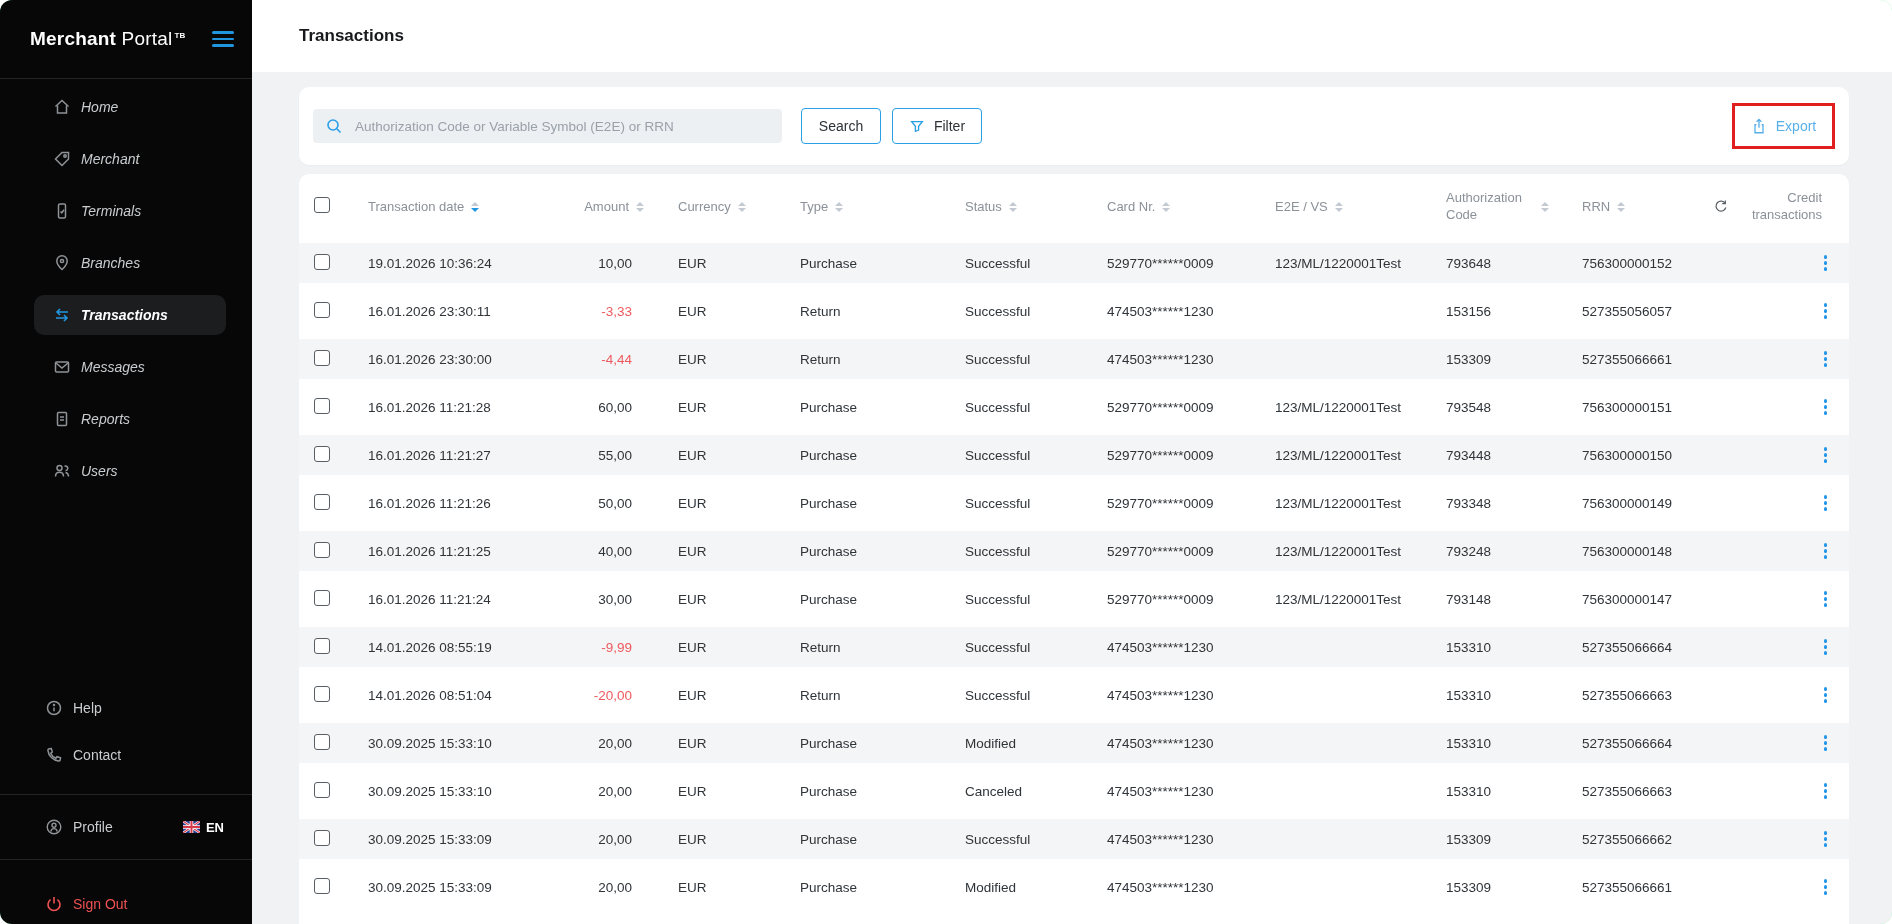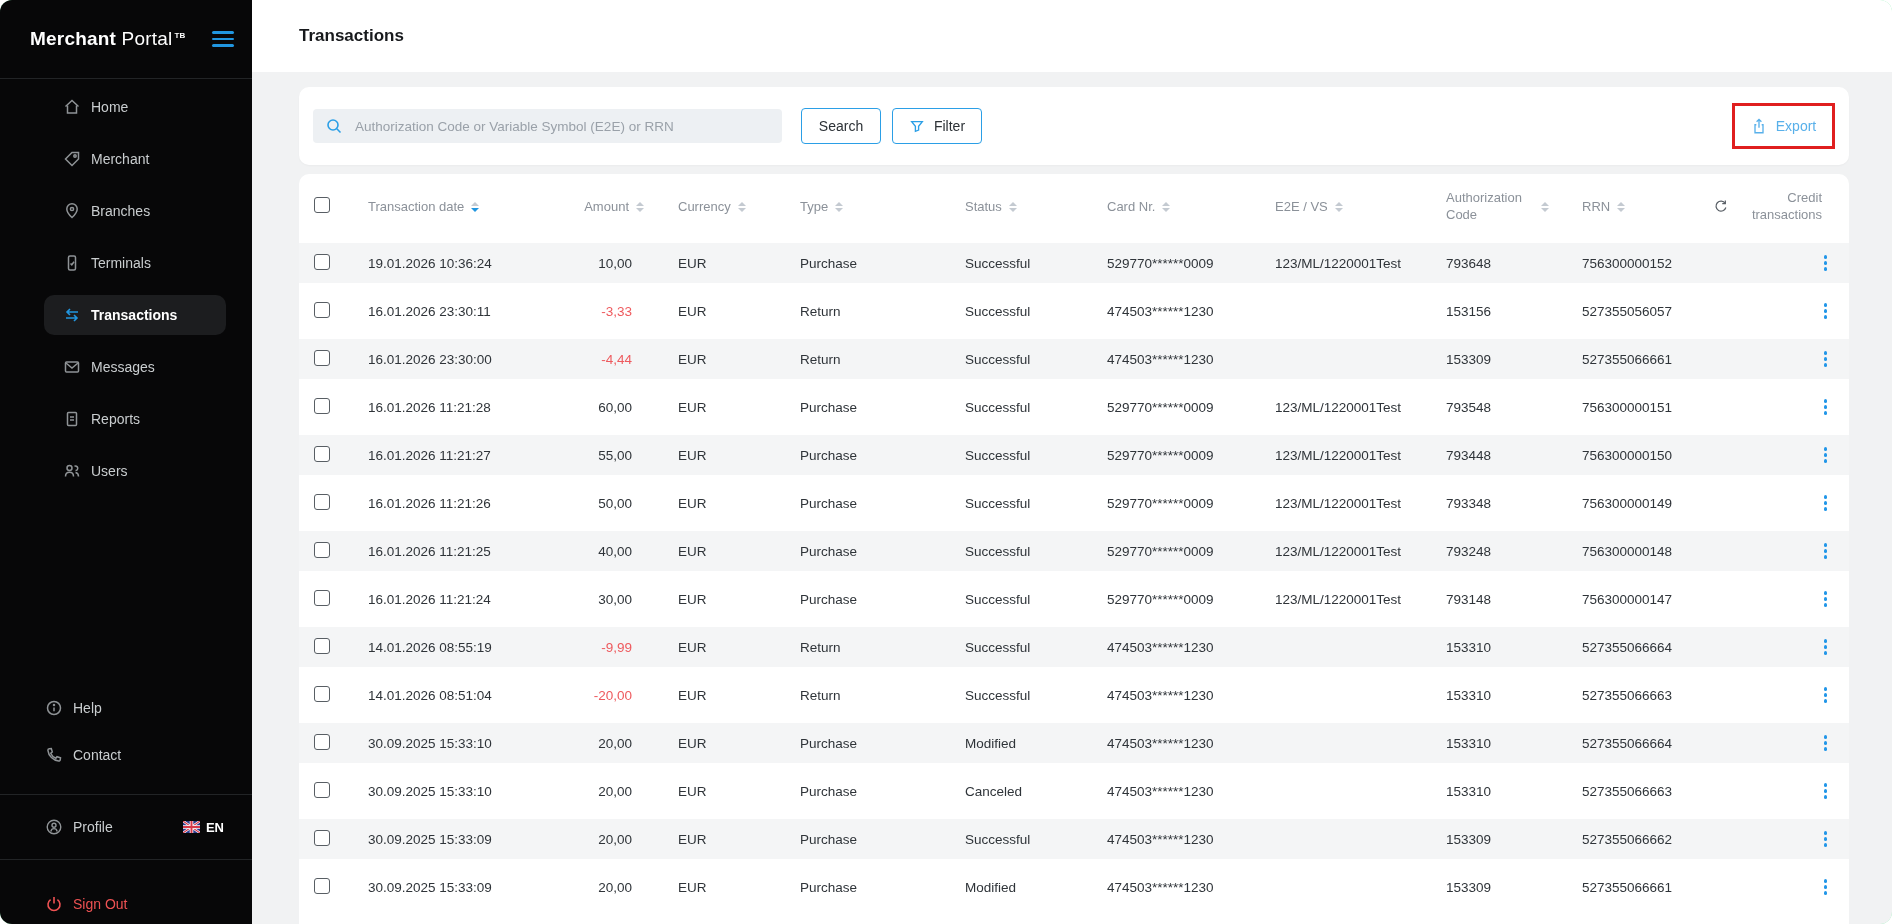--- a/index.html
+++ b/index.html
@@ -8,21 +8,21 @@
 
   
   .sidebar{width:252px;min-width:252px;background:#070708;color:#c9cdcf;display:flex;flex-direction:column;}
   .logo-row{height:78px;display:flex;align-items:center;justify-content:space-between;padding:0 14px 0 30px;border-bottom:1px solid #222426;}
   .logo{color:#fff;font-size:19px;letter-spacing:.2px;white-space:nowrap;}
   .logo b{font-weight:bold;}
   .logo .lg-reg{font-weight:normal;}
   .logo sup{font-size:8px;font-weight:bold;margin-left:2px;}
   .burger{display:flex;flex-direction:column;gap:4px;cursor:pointer;padding:4px;}
   .burger span{display:block;width:22px;height:2.5px;background:#2196e0;border-radius:2px;}
-  nav{padding:8px 26px 0 44px;}
+  nav{padding:8px 26px 0 34px;font-style:italic;}
   .nav-item{height:40px;margin-bottom:12px;display:flex;align-items:center;padding:0 0 0 19px;border-radius:10px;font-size:14px;cursor:pointer;}
   .nav-item .ic{width:18px;height:18px;margin-right:10px;display:flex;align-items:center;justify-content:center;color:#8f9396;}
   .nav-item.active{background:#1c1d1f;color:#fff;font-weight:bold;}
   .nav-item.active .ic{color:#2196e0;}
   .flex-sp{flex:1;}
   .nav2{padding:0 26px;}
   .nav2 .nav-item{margin-bottom:7px;}
   .sb-divider{height:1px;background:#222426;margin:12px 0 0 0;}
   .profile-row{height:64px;display:flex;align-items:center;justify-content:space-between;padding:0 28px 0 45px;text-align:center;}
   .profile-left{display:flex;align-items:center;font-size:14px;cursor:pointer;}
@@ -109,34 +109,34 @@
             <svg width="18" height="18" viewBox="0 0 18 18" fill="none" stroke="currentColor" stroke-width="1.5">
               <path d="M2.5 9 L9 2.5 H15.5 V9 L9 15.5 Z"></path>
               <circle cx="12" cy="6" r="1.2"></circle>
             </svg>
           </span>
         <span>Merchant</span>
       </div>
       <div class="nav-item">
         <span class="ic">
             <svg width="18" height="18" viewBox="0 0 18 18" fill="none" stroke="currentColor" stroke-width="1.5">
+              <rect x="5.5" y="2" width="7" height="14" rx="1.5"></rect>
+              <path d="M7.5 9.5 L8.8 10.8 L11 7.8"></path>
+            </svg>
+          </span>
+        <span>Terminals</span>
+      </div>
+      <div class="nav-item">
+        <span class="ic">
+            <svg width="18" height="18" viewBox="0 0 18 18" fill="none" stroke="currentColor" stroke-width="1.5">
               <path d="M9 15.5 C9 15.5 3.8 10.8 3.8 7 A5.2 5.2 0 0 1 14.2 7 C14.2 10.8 9 15.5 9 15.5 Z"></path>
               <circle cx="9" cy="7" r="1.6"></circle>
             </svg>
           </span>
         <span>Branches</span>
-      </div>
-      <div class="nav-item">
-        <span class="ic">
-            <svg width="18" height="18" viewBox="0 0 18 18" fill="none" stroke="currentColor" stroke-width="1.5">
-              <rect x="5.5" y="2" width="7" height="14" rx="1.5"></rect>
-              <path d="M7.5 9.5 L8.8 10.8 L11 7.8"></path>
-            </svg>
-          </span>
-        <span>Terminals</span>
       </div>
       <div class="nav-item active">
         <span class="ic">
             <svg width="18" height="18" viewBox="0 0 18 18" fill="none" stroke="currentColor" stroke-width="1.6">
               <path d="M15 6 H4 M7 3 L4 6 L7 9"></path>
               <path d="M3 12 H14 M11 9 L14 12 L11 15"></path>
             </svg>
           </span>
         <span>Transactions</span>
       </div>

